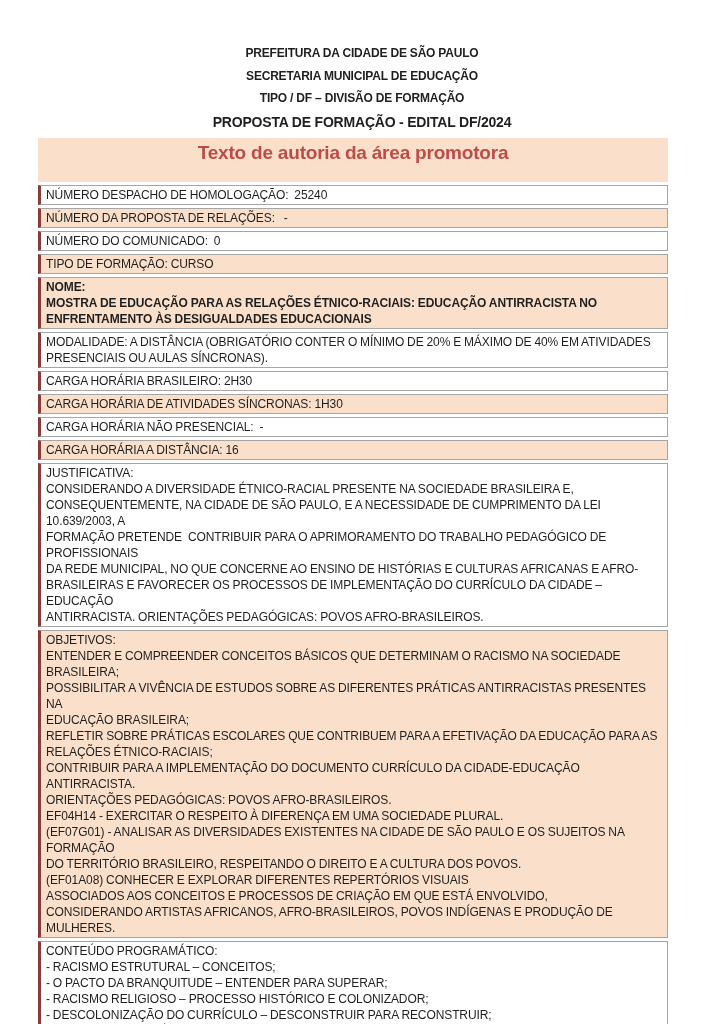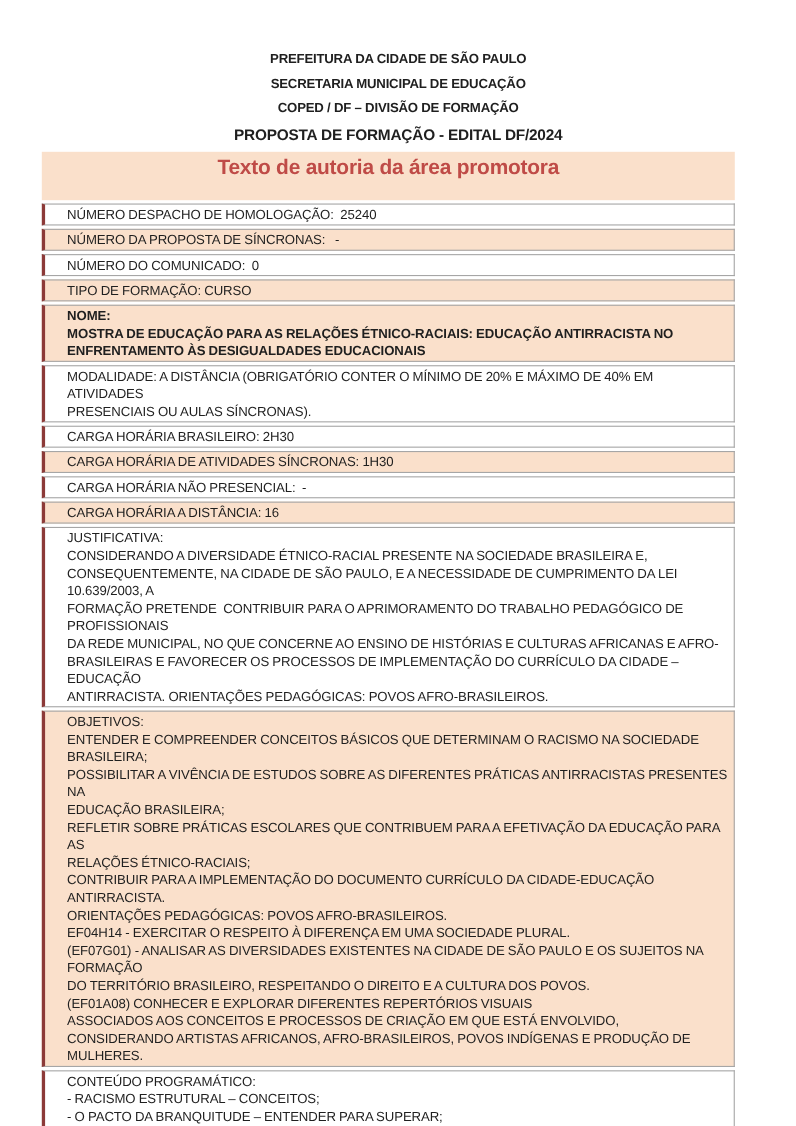--- a/index.html
+++ b/index.html
@@ -41,48 +41,48 @@
     line-height: 30px;
     margin-bottom: 3px;
     letter-spacing: -0.2px;
   }
 
   .row {
     background: #ffffff;
     border: 1px solid var(--border, #A6A6A6);
     border-left: 3px solid var(--stripe, #8C3A38);
     margin-bottom: 3px;
-    padding: 1px 5px 1px 20px;
+    padding: 1px 5px 1px 5px;
     font-size: 12px;
     line-height: 16px;
     white-space: pre-wrap;
     letter-spacing: -0.1px;
     word-spacing: -0.3px;
   }
   .row.peach { background: var(--peach, #FAE0CB); }
   .row.bold { font-weight: bold; }
 </style>
 </head>
 <body>
 
 <div class="page">
 
   <header class="doc-header">
     <div class="h1">PREFEITURA DA CIDADE DE SÃO PAULO</div>
     <div class="h1">SECRETARIA MUNICIPAL DE EDUCAÇÃO</div>
-    <div class="h1">COPED / DF – DIVISÃO DE FORMAÇÃO</div>
+    <div class="h1">TIPO / DF – DIVISÃO DE FORMAÇÃO</div>
     <div class="h2">PROPOSTA DE FORMAÇÃO - EDITAL DF/2024</div>
   </header>
 
   <div class="table-area">
 
     <div class="banner">Texto de autoria da área promotora</div>
 
     <div class="row white">NÚMERO DESPACHO DE HOMOLOGAÇÃO:  25240</div>
-    <div class="row peach">NÚMERO DA PROPOSTA DE SÍNCRONAS:   -</div>
+    <div class="row peach">NÚMERO DA PROPOSTA DE RELAÇÕES:   -</div>
     <div class="row white">NÚMERO DO COMUNICADO:  0</div>
     <div class="row peach">TIPO DE FORMAÇÃO: CURSO</div>
     <div class="row peach bold">NOME:
 MOSTRA DE EDUCAÇÃO PARA AS RELAÇÕES ÉTNICO-RACIAIS: EDUCAÇÃO ANTIRRACISTA NO
 ENFRENTAMENTO ÀS DESIGUALDADES EDUCACIONAIS</div>
     <div class="row white">MODALIDADE: A DISTÂNCIA (OBRIGATÓRIO CONTER O MÍNIMO DE 20% E MÁXIMO DE 40% EM ATIVIDADES
 PRESENCIAIS OU AULAS SÍNCRONAS).</div>
     <div class="row white">CARGA HORÁRIA BRASILEIRO: 2H30</div>
     <div class="row peach">CARGA HORÁRIA DE ATIVIDADES SÍNCRONAS: 1H30</div>
     <div class="row white">CARGA HORÁRIA NÃO PRESENCIAL:  -</div>

